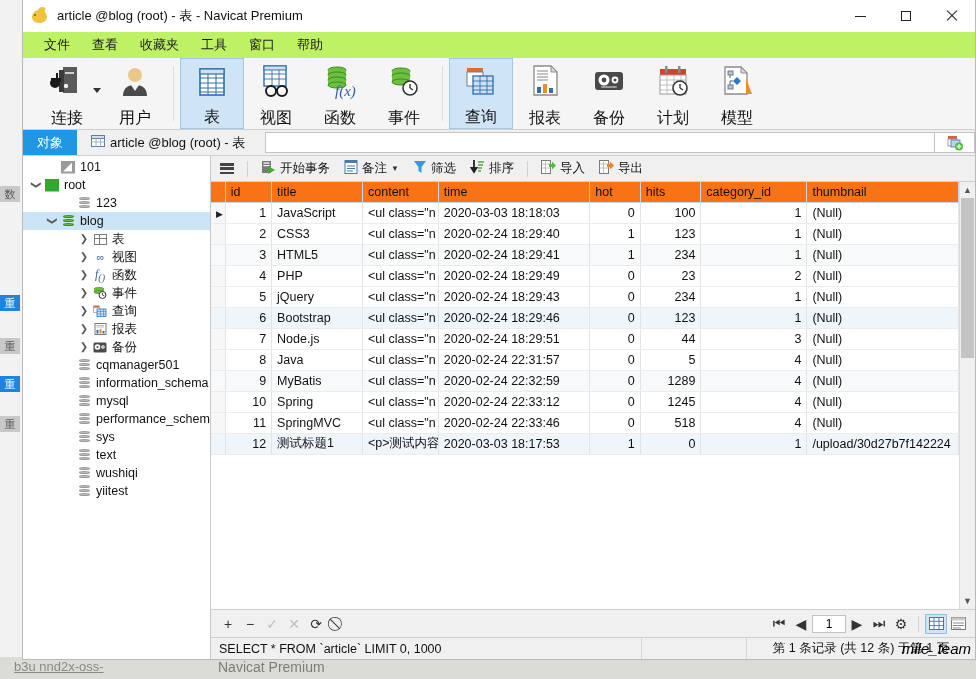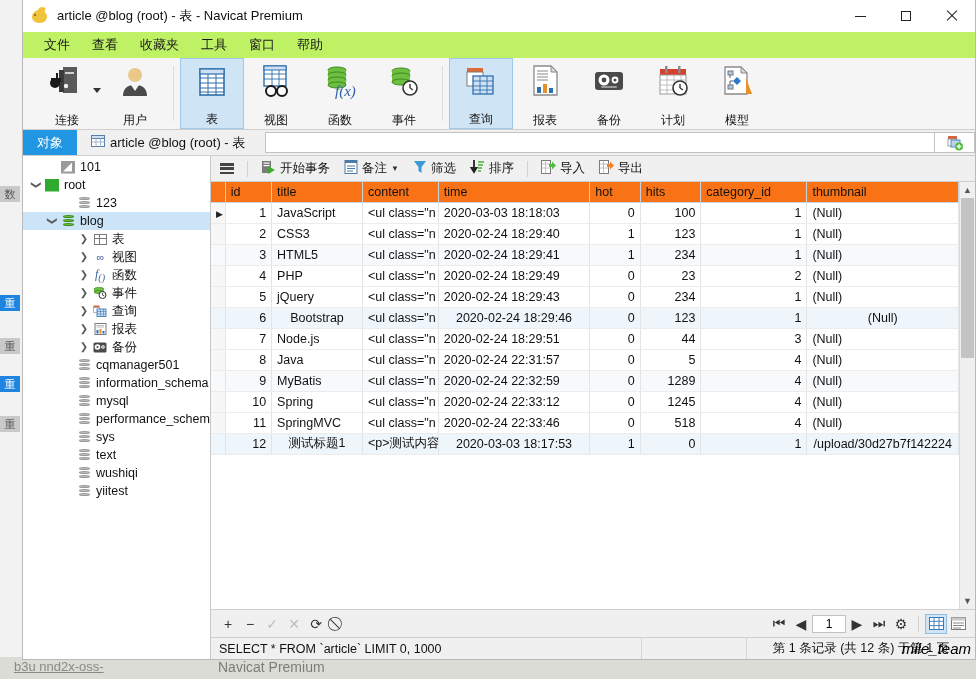--- a/index.html
+++ b/index.html
@@ -58,21 +58,21 @@
   .menu-item { font-size:13px; color:#1a1a1a; padding:3px 11px; cursor:default; }
 
   
   #ribbon { height:72px; background:#f5f5f5; border-bottom:1px solid #cfcfcf;
             display:flex; align-items:stretch; flex:none; padding-left:8px; }
   .rb-item { width:64px; display:flex; flex-direction:column; align-items:center; justify-content:space-between;
              padding-top:4px; position:relative; cursor:default; }
   .rb-item.wide { width:72px; }
   .rb-item.active { background:#cfe4f5; border:1px solid #9fc9e6; }
   .rb-icon { height:38px; display:flex; align-items:flex-end; justify-content:center; }
-  .rb-label { font-size:12px; color:#111; margin-top:3px; }
+  .rb-label { font-size:16px; color:#111; margin-top:3px; }
   .rb-sep { width:1px; background:#dcdcdc; margin:8px 6px; }
   .caret-down { width:0;height:0;border-left:4px solid transparent;border-right:4px solid transparent;
                 border-top:5px solid #333; position:absolute; right:2px; top:30px; }
 
   
   #tabstrip { height:26px; background:#f0f0f0; display:flex; align-items:stretch; flex:none;
               border-bottom:1px solid #cfcfcf; }
   .tab { display:flex; align-items:center; padding:0 14px; font-size:13px; color:#111; gap:5px; }
   .tab.sel { background:#2196e3; color:#fff; font-weight:normal; }
   .tab.plain { background:#f0f0f0; }
@@ -129,21 +129,21 @@
   #gridscroll { flex:1; overflow:hidden; position:relative; }
   table.dg { border-collapse:collapse; table-layout:fixed; width:100%; font-size:12.5px; }
   table.dg th { background:#f97316; border-right:1px solid #c8d4e0; border-bottom:1px solid #c8d4e0;
                 font-weight:normal; text-align:left; padding:2px 5px; height:20px; color:#111;
                 white-space:nowrap; overflow:hidden; }
   table.dg td { border-right:1px solid #e4e4e4; border-bottom:1px solid #ececec; padding:1px 5px;
                 height:21px; color:#111; white-space:nowrap; overflow:hidden; }
   table.dg td.num { text-align:right; }
   td.nullv { color:#9a9a9a; }
   tr.alt td { background:#f7f9fb; }
-  tr.hi td { background:#eef5fb;text-align:center; }
+  tr.hi td { background:#eef5fb; }
   th.rowmark, td.rowmark { width:14px; padding:0; background:#f4f4f4; border-right:1px solid #c8d4e0;
                            text-align:center; }
   td.rowmark { background:#f7f7f7; }
   .rowarrow { font-size:9px; color:#222; }
   
   #vscroll { width:16px; background:#f0f0f0; border-left:1px solid #dcdcdc; flex:none;
              display:flex; flex-direction:column; }
   .sb-arrow { height:16px; display:flex; align-items:center; justify-content:center; font-size:9px; color:#555; }
   .sb-track { flex:1; position:relative; }
   .sb-thumb { position:absolute; left:1px; right:1px; top:0; height:160px; background:#c4c4c4; }

